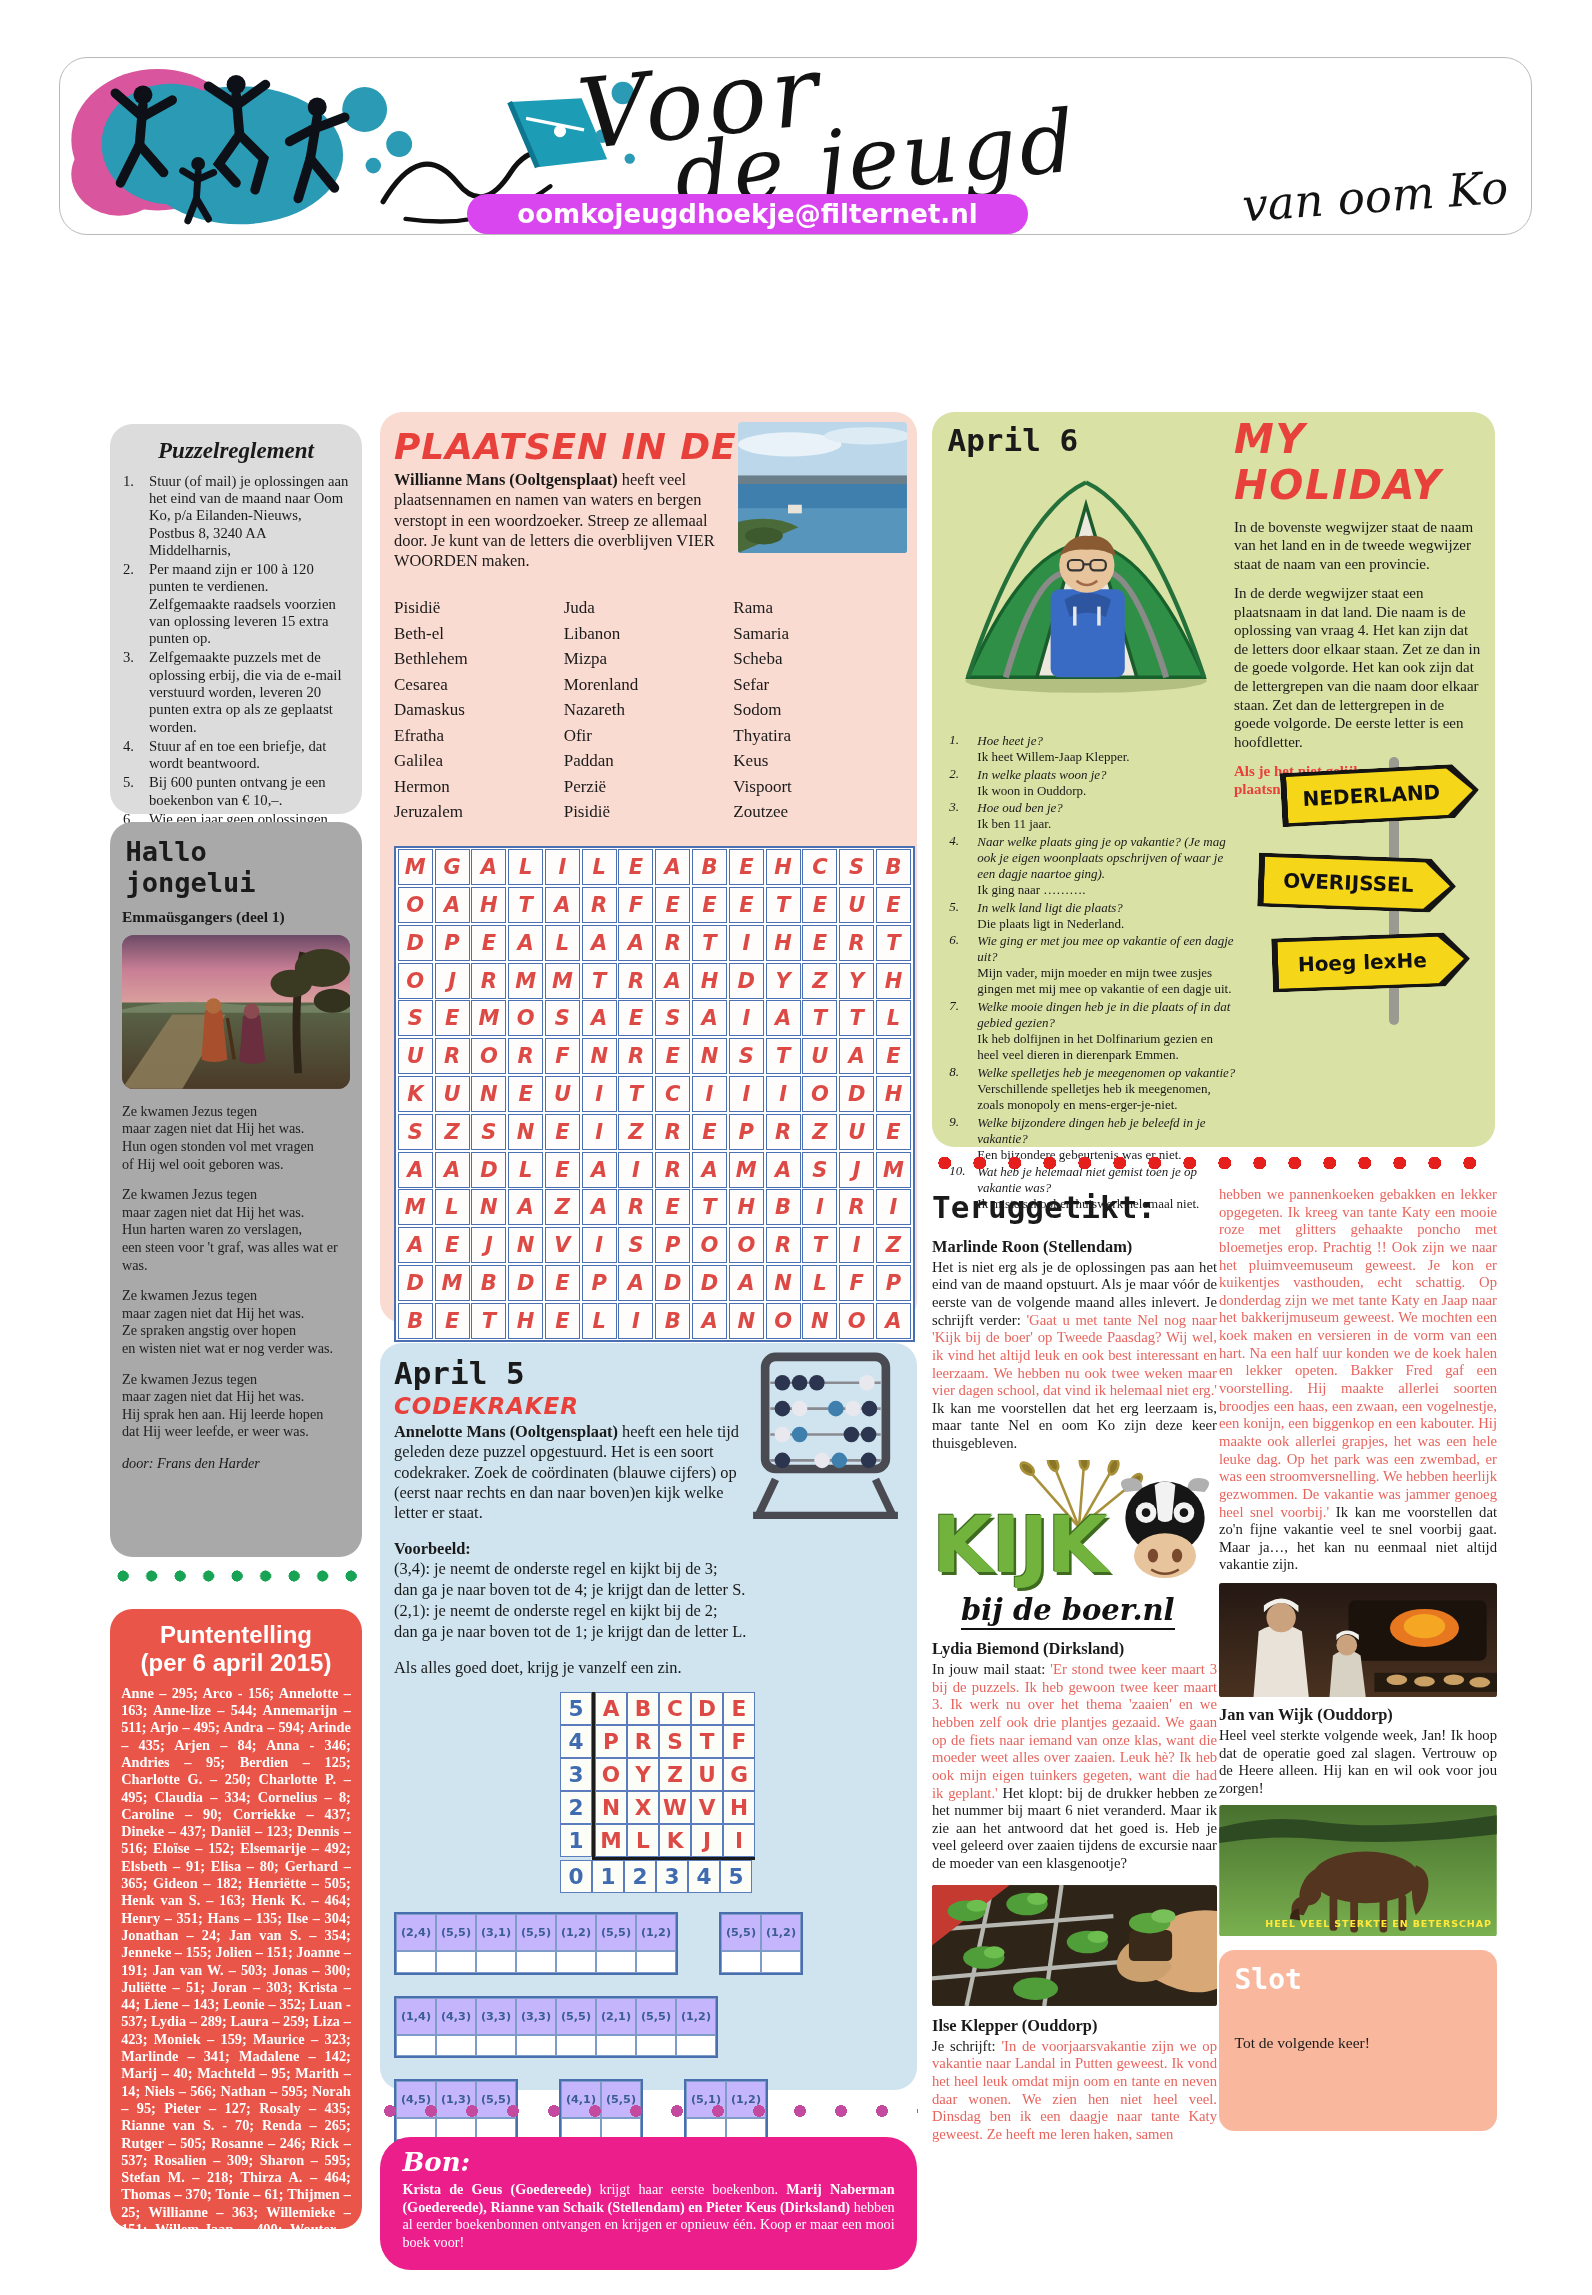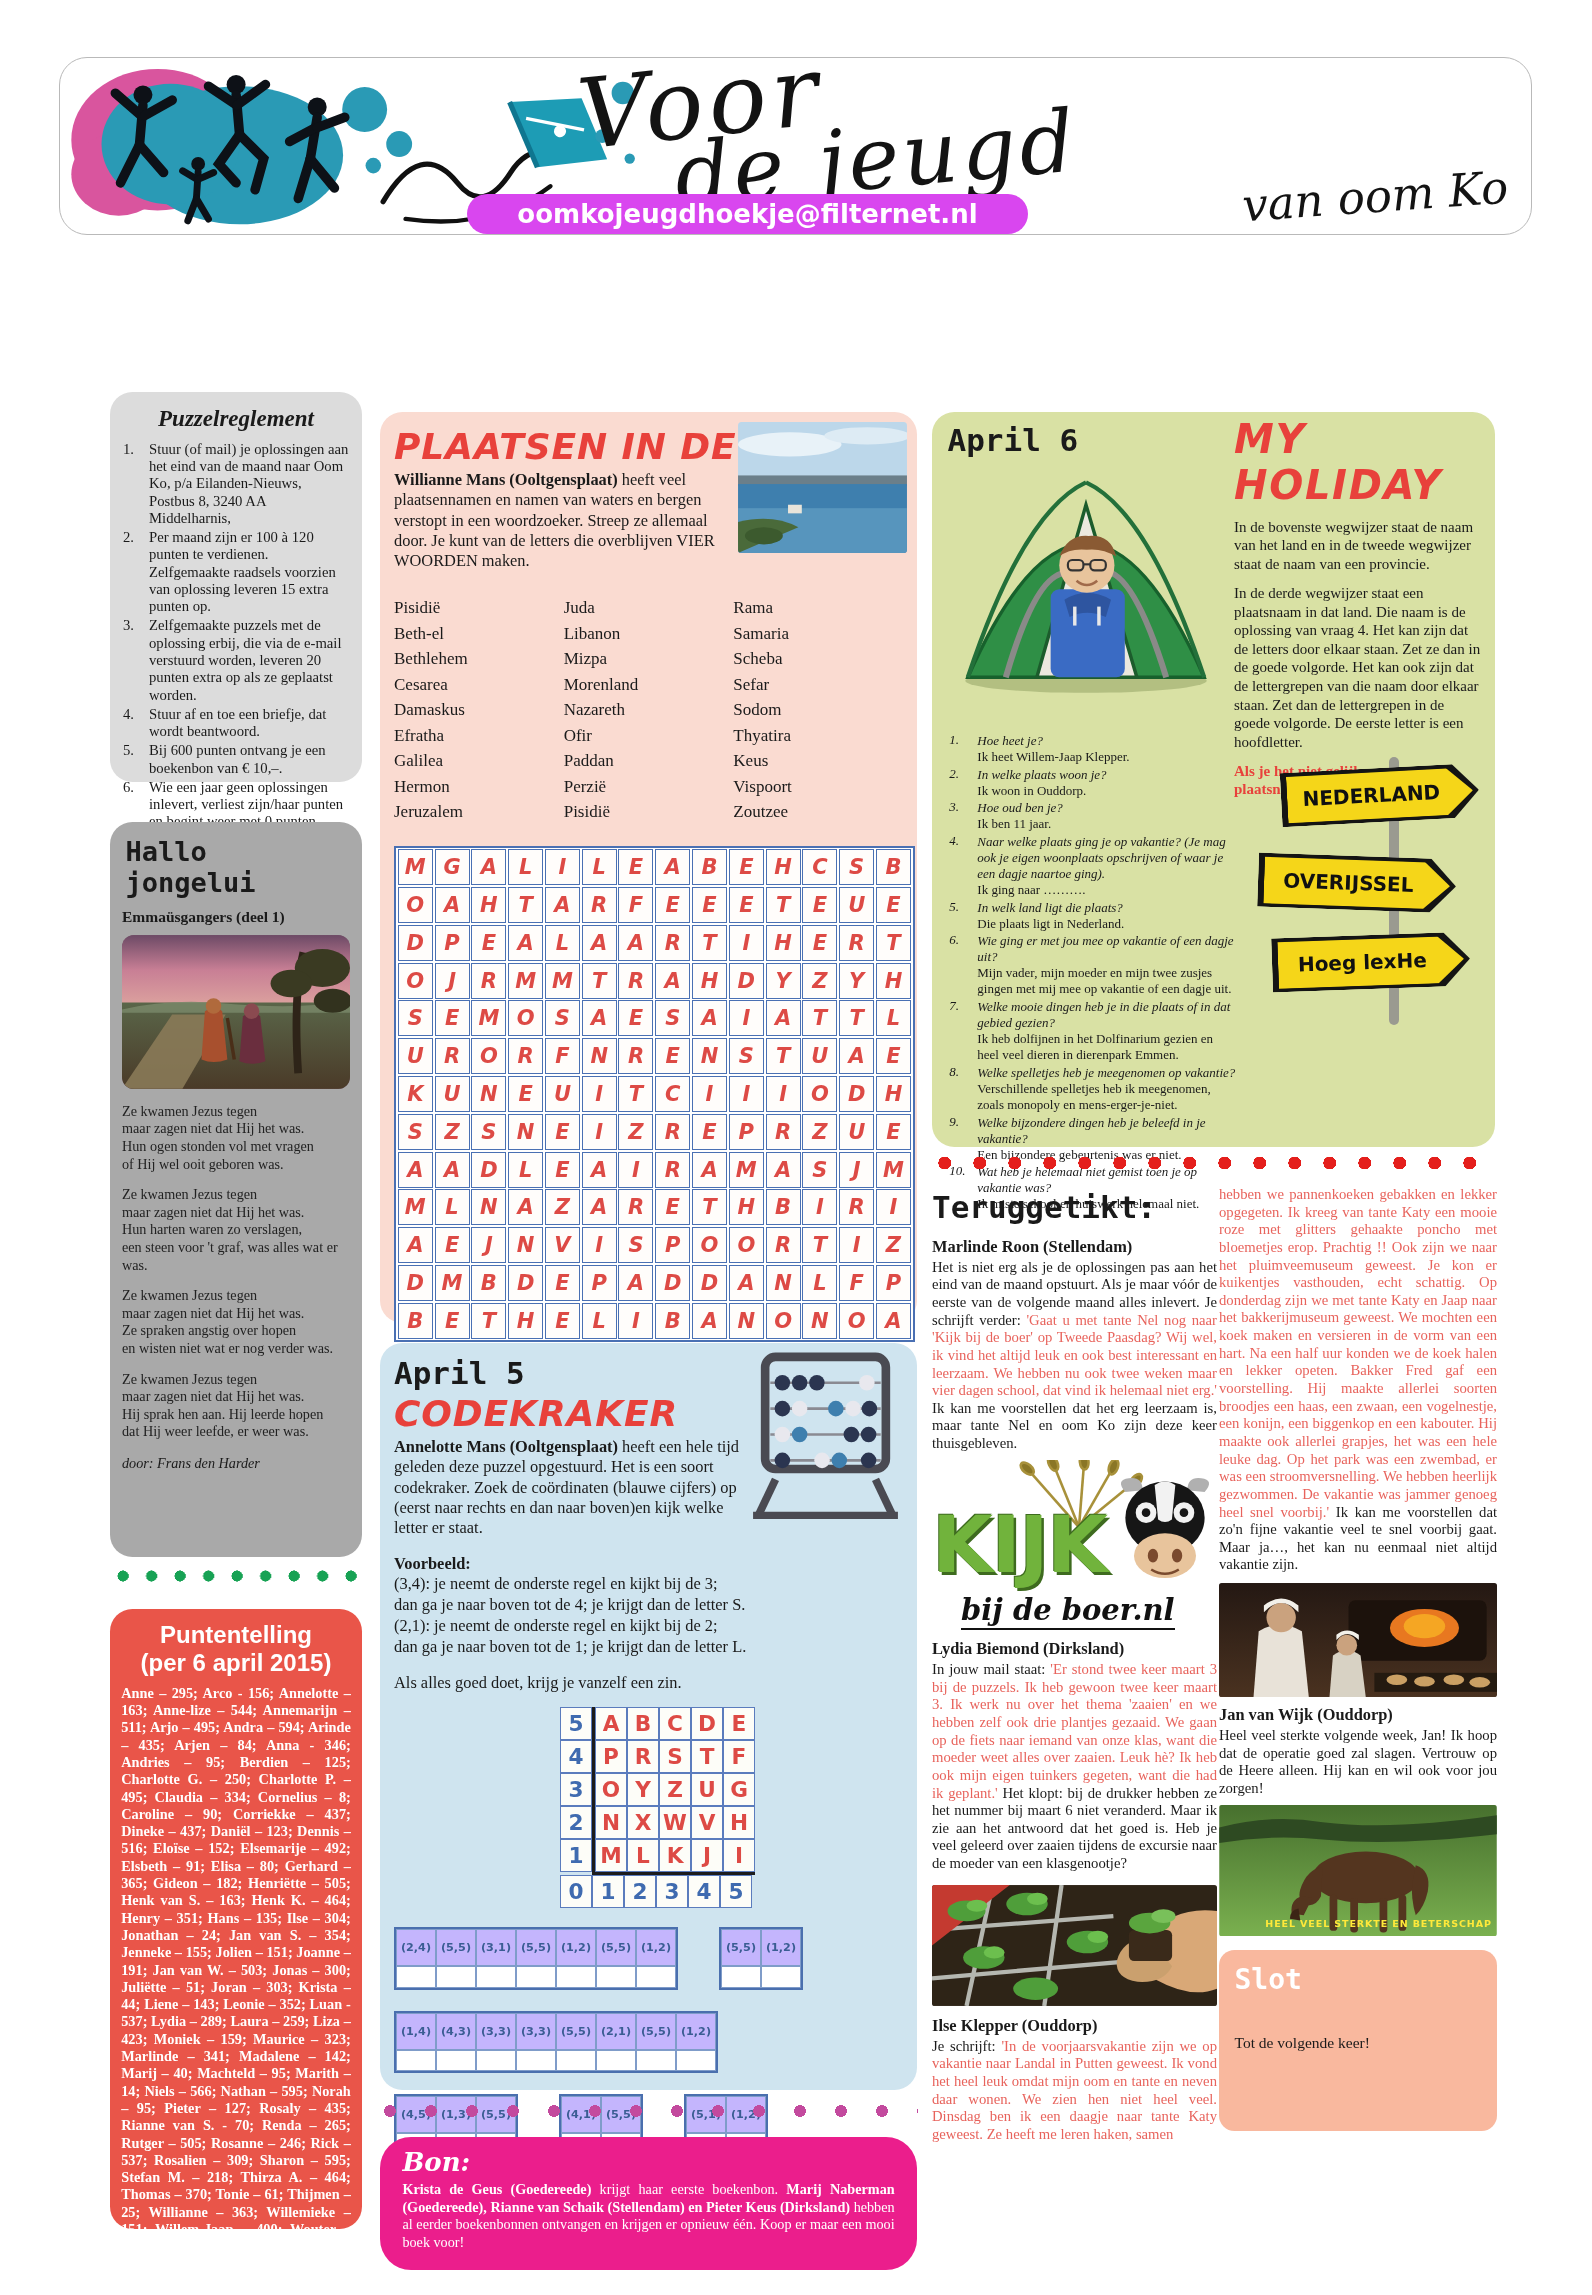--- a/index.html
+++ b/index.html
@@ -20,21 +20,21 @@
   .email-bar{position:absolute;left:407px;top:136px;width:561px;height:40px;background:#d946ef;
              border-radius:22.4px;display:flex;align-items:center;justify-content:center;color:#fff;
              font-family:"DejaVu Sans",sans-serif;font-weight:bold;font-size:26px}
   .byline{position:absolute;right:22.4px;top:112px;font-size:45px;font-style:italic;
           font-family:"DejaVu Serif",serif;transform:rotate(-4deg);color:#131313}
 
   
   .box{position:absolute;border-radius:22.4px}
 
   
-  .reglement{left:110px;top:392px;width:252px;height:390px;background:#dcdcdc;padding:14px 13px}
+  .reglement{left:110px;top:424px;width:252px;height:390px;background:#dcdcdc;padding:14px 13px}
   .reglement h2{font-style:italic;font-weight:bold;font-size:23px;text-align:center;margin-bottom:8.6px}
   .reg-item{display:flex;font-size:14.7px;line-height:1.18;margin-bottom:1.7px}
   .reg-item .n{width:26px;flex:none}
 
   .hallo{left:110px;top:822px;width:252px;height:735px;background:#a9a9a9;padding:12px}
   .hallo h2{font-family:"DejaVu Sans Mono",monospace;font-weight:bold;font-size:27px;margin:1.7px 0 10.4px 3.5px}
   .hallo .sub{font-weight:bold;font-size:15.5px;margin-bottom:8.6px}
   .emmaus{width:228px;height:154px;border-radius:12px;overflow:hidden;position:relative;background:#7a5a6a}
   .stanzas{margin-top:14px}
   .stanza{margin-bottom:13px}
@@ -64,21 +64,21 @@
   .word-cols{display:flex;margin-top:24px}
   .word-col{width:181px;font-size:17px;line-height:1.5}
   .ws-grid{margin-top:21px;display:inline-block;border:2.6px solid #4a70b3;background:#fff;padding:0.9px}
   .ws-row{display:flex}
   .ws-cell{width:35px;height:36px;margin:0.9px;border:1.7px solid #4a70b3;background:#fffdfb;
            display:flex;align-items:center;justify-content:center;
            font-family:"DejaVu Sans",sans-serif;font-style:italic;font-weight:bold;font-size:21px;color:#dd4a45}
 
   
   .april5{left:380px;top:1343px;width:537px;height:747px;background:#cfe4ef;padding:12px 14px}
-  .april5 .brush-title{font-size:36px;letter-spacing:0.9px;margin:1.7px 0 3.5px}
+  .april5 .brush-title{font-size:23px;letter-spacing:0.9px;margin:1.7px 0 3.5px}
   .april5 .intro{font-size:16.4px;line-height:1.23;width:356px}
   .abacus{position:absolute;right:12px;top:7px}
   .voorbeeld{margin-top:15.5px;font-size:16.4px;line-height:1.27}
   .vb-label{font-weight:bold}
   .closing{margin-top:15.5px;font-size:16.4px}
   .code-grid{margin:14px 0 0 166px;display:inline-block}
   .cg-row,.cg-bottom{display:flex}
   .cg-cell{width:32px;height:33px;border:1.3px solid #5b7cbd;background:#fdfdf8;
            display:flex;align-items:center;justify-content:center;
            font-family:"DejaVu Sans",sans-serif;font-weight:bold;font-size:21.6px}

